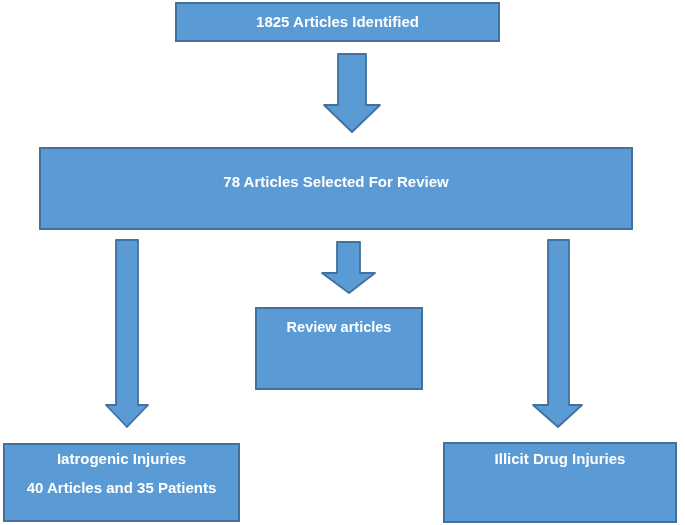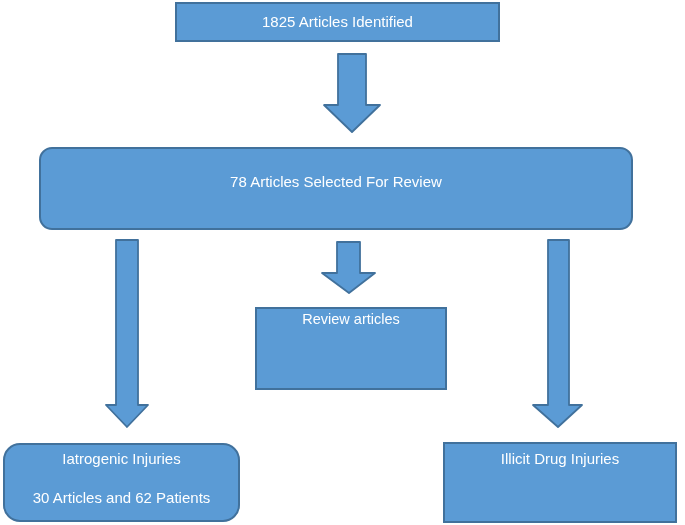--- a/index.html
+++ b/index.html
@@ -33,47 +33,47 @@
     background: #5B9BD5;
     border: 2px solid #41719C;
     box-sizing: border-box;
     color: #ffffff;
     font-size: 15px;
     line-height: 20px;
     text-align: center;
     display: flex;
     flex-direction: column;
     align-items: center;
+    font-weight: bold;
   }
   .node .line {
     display: block;
     width: 100%;
   }
   .node-identified {
     left: 175px; top: 2px; width: 325px; height: 40px;
     justify-content: center;
   }
   .node-selected {
     left: 39px; top: 147px; width: 594px; height: 83px;
     justify-content: flex-start;
     padding-top: 23px;
-    border-radius: 13px;
   }
   .node-review {
-    left: 255px; top: 307px; width: 192px; height: 83px;
+    left: 255px; top: 307px; width: 168px; height: 83px;
     justify-content: flex-start;
+    padding-top: 8px;
     gap: 17px;
     font-size: 14.5px;
   }
   .node-iatrogenic {
     left: 3px; top: 443px; width: 237px; height: 79px;
     justify-content: flex-start;
     padding-top: 4px;
-    gap: 19px;
-    border-radius: 17px;
+    gap: 9px;
   }
   .node-illicit {
     left: 443px; top: 442px; width: 234px; height: 81px;
     justify-content: flex-start;
     padding-top: 5px;
     gap: 14px;
   }
 </style>
 </head>
 <body>
@@ -94,20 +94,20 @@
   <div class="node node-selected">
     <span class="line">78 Articles Selected For Review</span>
   </div>
 
   <div class="node node-review">
     <span class="line">Review articles</span>
   </div>
 
   <div class="node node-iatrogenic">
     <span class="line">Iatrogenic Injuries</span>
-    <span class="line">30 Articles and 62 Patients</span>
+    <span class="line">40 Articles and 35 Patients</span>
   </div>
 
   <div class="node node-illicit">
     <span class="line">Illicit Drug Injuries</span>
   </div>
 
 </div>
 
 </body></html>

